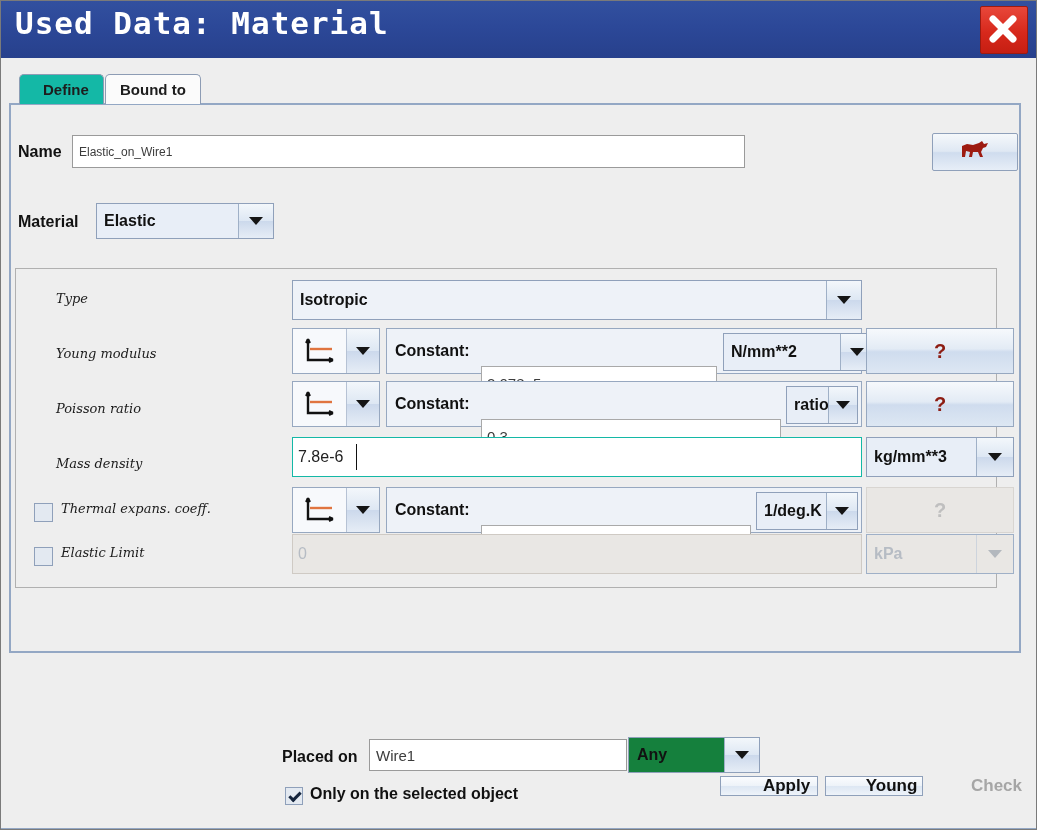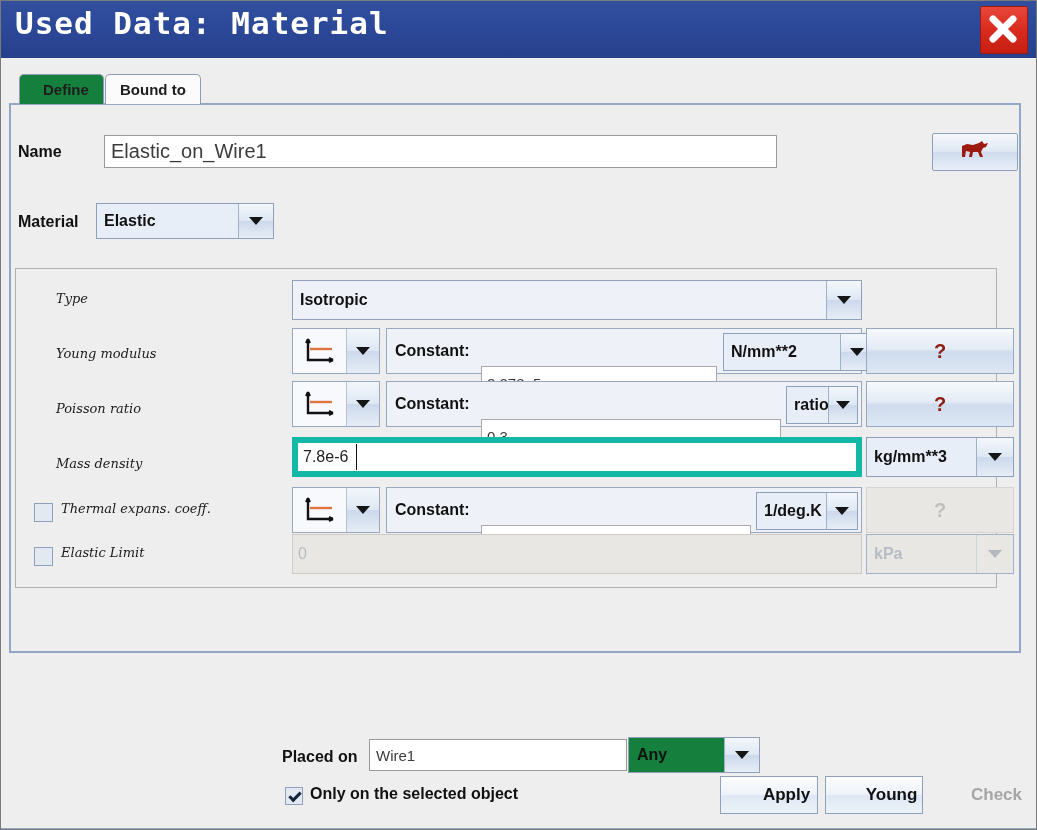--- a/index.html
+++ b/index.html
@@ -67,21 +67,21 @@
     font-size: 15px;
     font-weight: bold;
     color: #1d1d1d;
     border: 1px solid #8d9cb4;
     border-bottom: none;
     border-radius: 5px 5px 0 0;
     cursor: pointer;
     white-space: nowrap;
   }
   .tab.selected {
-    background: #15803d;
+    background: #14b8a6;
     z-index: 3;
     padding-left: 23px;
   }
   .tab.unselected {
     background: #fbfbfb;
     z-index: 2;
   }
 
   
   #content-pane {
@@ -97,25 +97,24 @@
     position: absolute; left: 17px; top: 85px;
     font-size: 16px; font-weight: bold; color: #111;
   }
   #name-input {
     position: absolute; left: 71px; top: 77px;
     width: 673px; height: 33px;
     box-sizing: border-box;
     background: #ffffff;
     border: 1px solid #9a9a9a;
     font-family: "Liberation Sans", sans-serif;
-    font-size: 20px;
+    font-size: 12px;
     color: #3c3c3c;
     padding: 0 6px;
     outline: none;
-    margin-left: 32px;
   }
   #horse-btn {
     position: absolute; left: 931px; top: 75px;
     width: 86px; height: 38px;
     box-sizing: border-box;
     background: linear-gradient(to bottom, #f5f8fb 0%, #dfe8f3 48%, #cfdcee 52%, #e7eef7 100%);
     border: 1px solid #8fa0ba;
     border-radius: 2px;
     cursor: pointer;
     display: flex; align-items: center; justify-content: center;
@@ -275,21 +274,21 @@
     border-color: #d8d5d1;
     color: #bfbfbf;
     cursor: default;
   }
 
   
   .plain-input {
     position: absolute;
     box-sizing: border-box;
     background: #ffffff;
-    border: 6px solid #14b8a6;
+    border: 1px solid #14b8a6;
     font-family: "Liberation Sans", sans-serif;
     font-size: 16px;
     color: #222;
     padding: 0 5px;
     outline: none;
   }
   .plain-input.disabled {
     background: #e9e7e4;
     border: 1px solid #cfcac4;
     color: #b6bcc4;
@@ -339,21 +338,21 @@
   }
 
   
   #btnbar-sep {
     position: absolute; left: 0; top: 770px;
     width: 1037px; height: 0;
     border-top: 1px solid #93a7c4;
   }
   .dlg-btn {
     position: absolute;
-    height: 38px;
+    height: 20px;
     box-sizing: border-box;
     background: linear-gradient(to bottom, #fbfcfe 0%, #eef3f9 48%, #dde7f3 52%, #eef3f9 100%);
     border: 1px solid #8fa0ba;
     display: flex; align-items: center; justify-content: center;
     font-size: 17px; font-weight: bold; color: #111;
     cursor: pointer;
     padding-left: 35px;
   }
   .dlg-btn.disabled {
     background: transparent;

